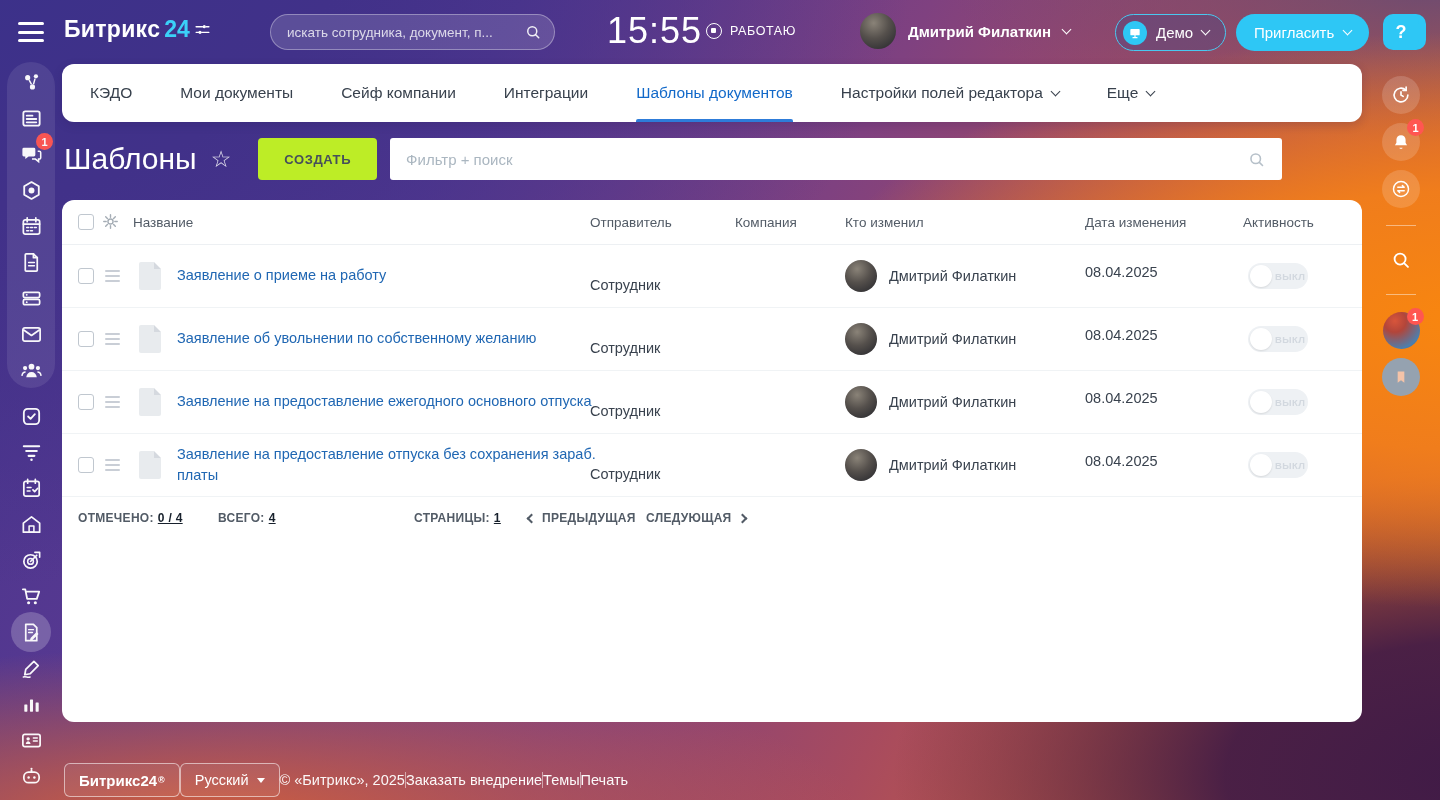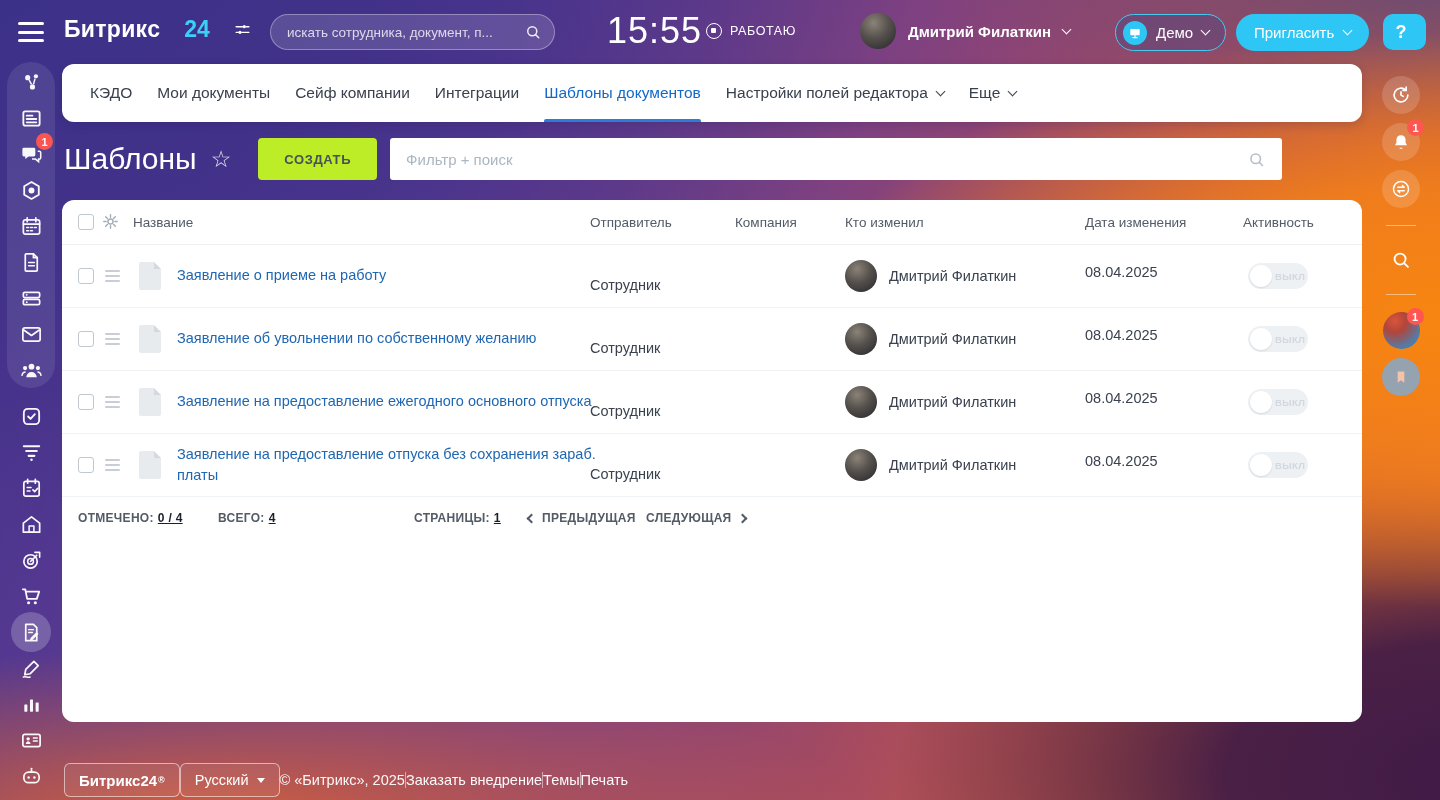--- a/index.html
+++ b/index.html
@@ -14,21 +14,21 @@
       radial-gradient(72% 86% at -8% -12%, #39318a 0%, #413189 45%, rgba(65,49,137,0) 100%),
       radial-gradient(46% 22% at 14% 103%, #d4603a 0%, rgba(212,96,58,0) 100%),
       linear-gradient(118deg, #46338c 0%, #5a3a92 28%, #7f4180 50%, #a84b5e 68%, #cf6335 88%, #d96c2e 100%);
   }
   svg { display:block; }
   .abs { position:absolute; }
 
   
   .hamburger { left:18px; top:22px; width:26px; height:20px; display:flex; flex-direction:column; justify-content:space-between; cursor:pointer; background:none; border:none; }
   .hamburger span { height:3px; background:#fff; border-radius:2px; }
-  .logo { left:64px; top:16px; display:flex; align-items:center; gap:24px; cursor:pointer; }
+  .logo { left:64px; top:16px; display:flex; align-items:center; gap:4px; cursor:pointer; }
   .logo-name { font-size:23px; font-weight:700; color:#fff; letter-spacing:.3px; }
   .logo-num  { font-size:23px; font-weight:700; color:#3bd0f8; }
   .top-search { left:270px; top:14px; width:285px; height:36px; border-radius:18px;
     background:rgba(255,255,255,.14); border:1px solid rgba(255,255,255,.34);
     display:flex; align-items:center; padding:0 12px 0 16px; }
   .top-search input { flex:1; background:transparent; border:none; outline:none; color:#fff; font-size:13.5px; }
   .top-search input::placeholder { color:rgba(255,255,255,.78); }
   .clock { left:607px; top:10px; font-size:36px; font-weight:300; color:#fff; letter-spacing:1px; cursor:pointer; }
   .status { left:706px; top:23px; display:flex; align-items:center; gap:8px; color:#fff; cursor:pointer; }
   .status-icon { width:16px; height:16px; border:1.6px solid #fff; border-radius:50%; position:relative; }
@@ -65,21 +65,21 @@
   .r-circle { width:38px; height:38px; border-radius:50%; background:rgba(255,255,255,.16); display:flex; align-items:center; justify-content:center; cursor:pointer; position:relative; }
   .r-stack { display:flex; flex-direction:column; align-items:center; gap:9px; margin-top:26px; }
   .r-divider { width:30px; height:1px; background:rgba(255,255,255,.45); margin:8px 0; }
   .r-search { width:38px; height:34px; display:flex; align-items:center; justify-content:center; cursor:pointer; }
   .r-avatar { width:37px; height:37px; border-radius:50%; background:radial-gradient(circle at 32% 24%, #d8553b 0%, #b2453a 30%, #4c7fae 75%, #3c618b 100%); position:relative; cursor:pointer; }
   .badge-tr { right:-4px; top:-4px; }
   .r-bookmark { width:38px; height:38px; border-radius:50%; background:#95a2b0; display:flex; align-items:center; justify-content:center; cursor:pointer; }
 
   
   .tabs-panel { left:62px; top:64px; width:1300px; height:58px; background:#fff; border-radius:12px;
-    display:flex; align-items:center; padding:0 28px; gap:25px; box-shadow:0 3px 10px rgba(40,20,80,.18); }
+    display:flex; align-items:center; padding:0 28px; gap:48px; box-shadow:0 3px 10px rgba(40,20,80,.18); }
   .tab { height:100%; display:flex; align-items:center; font-size:15.5px; color:#38414d; cursor:pointer; position:relative; white-space:nowrap; }
   .tab .cdn { border-color:#38414d; margin-left:9px; }
   .tab.active { color:#1269c9; }
   .tab.active::after { content:''; position:absolute; left:0; right:0; bottom:0; height:3px; border-radius:2px 2px 0 0; background:#2e7cd9; }
 
   
   .title-row { left:64px; top:138px; display:flex; align-items:center; }
   .page-title { font-size:30px; font-weight:300; color:#fff; }
   .star { color:#fff; opacity:.85; font-size:23px; margin-left:14px; cursor:pointer; }
   .create-btn { margin-left:27px; background:#bded26; color:#46505a; font-weight:700; font-size:13px; letter-spacing:.6px;

